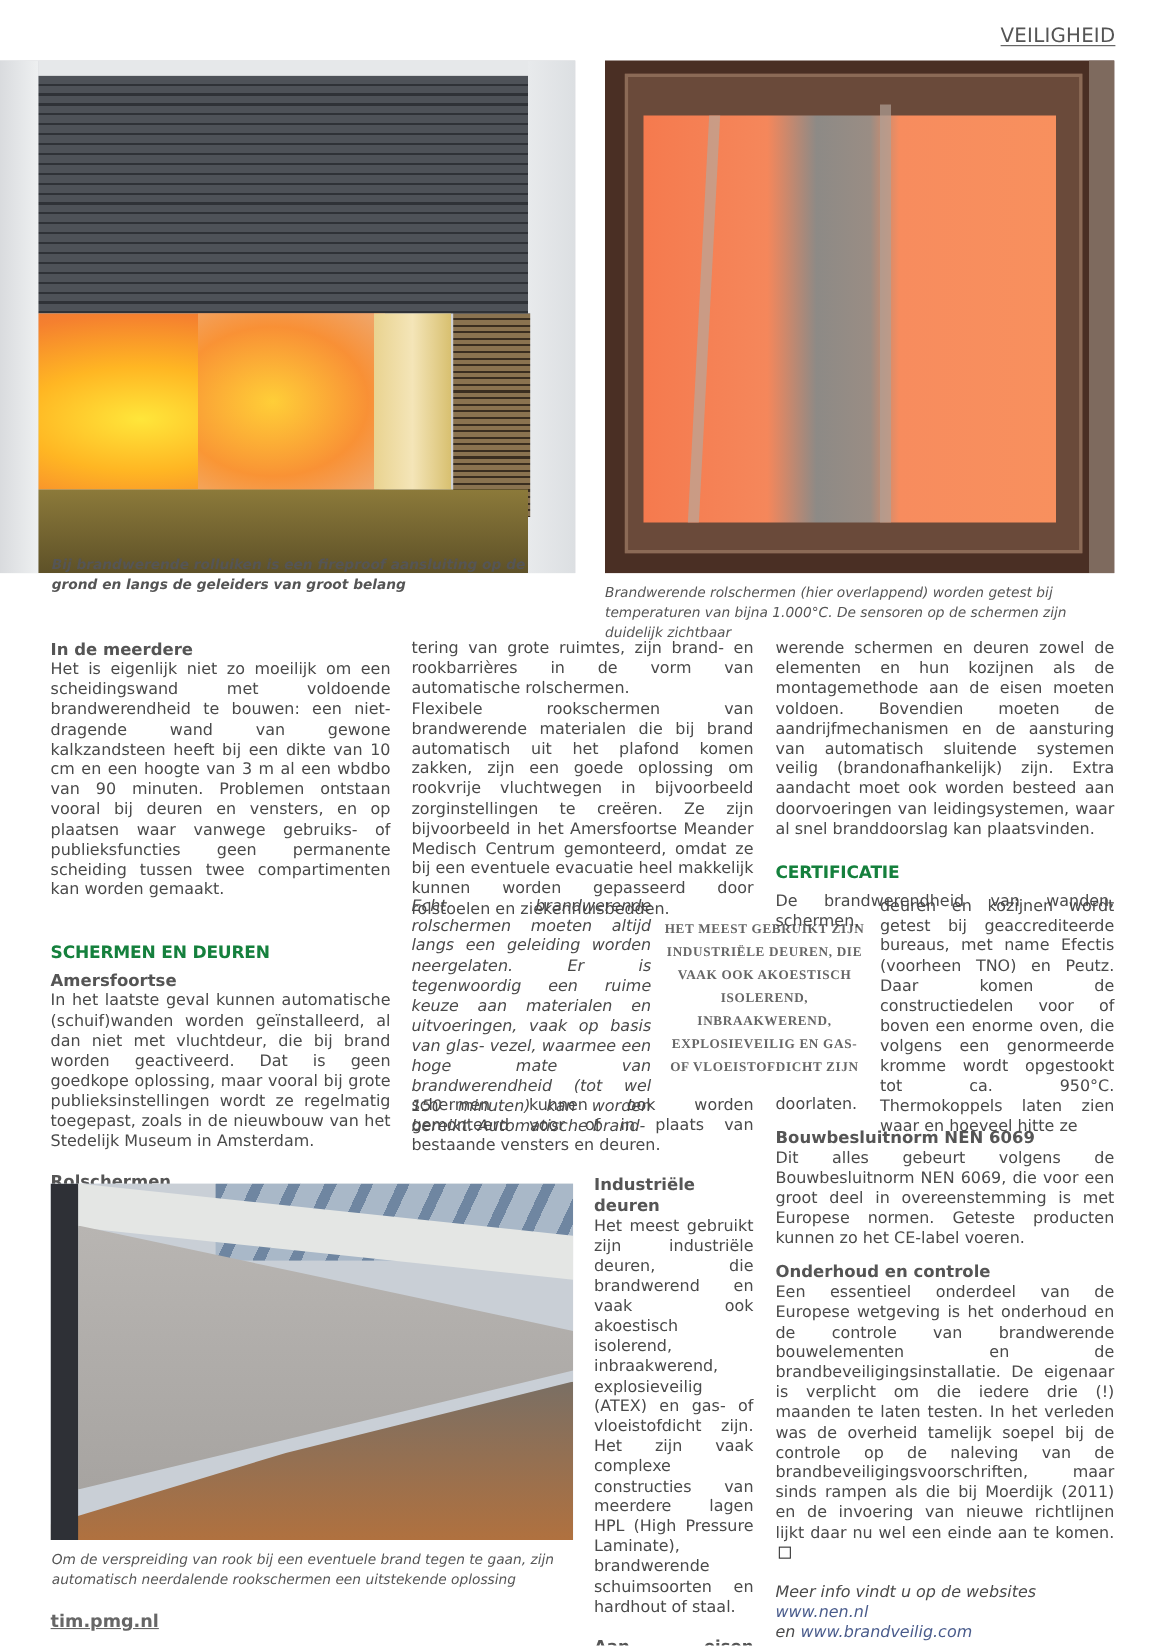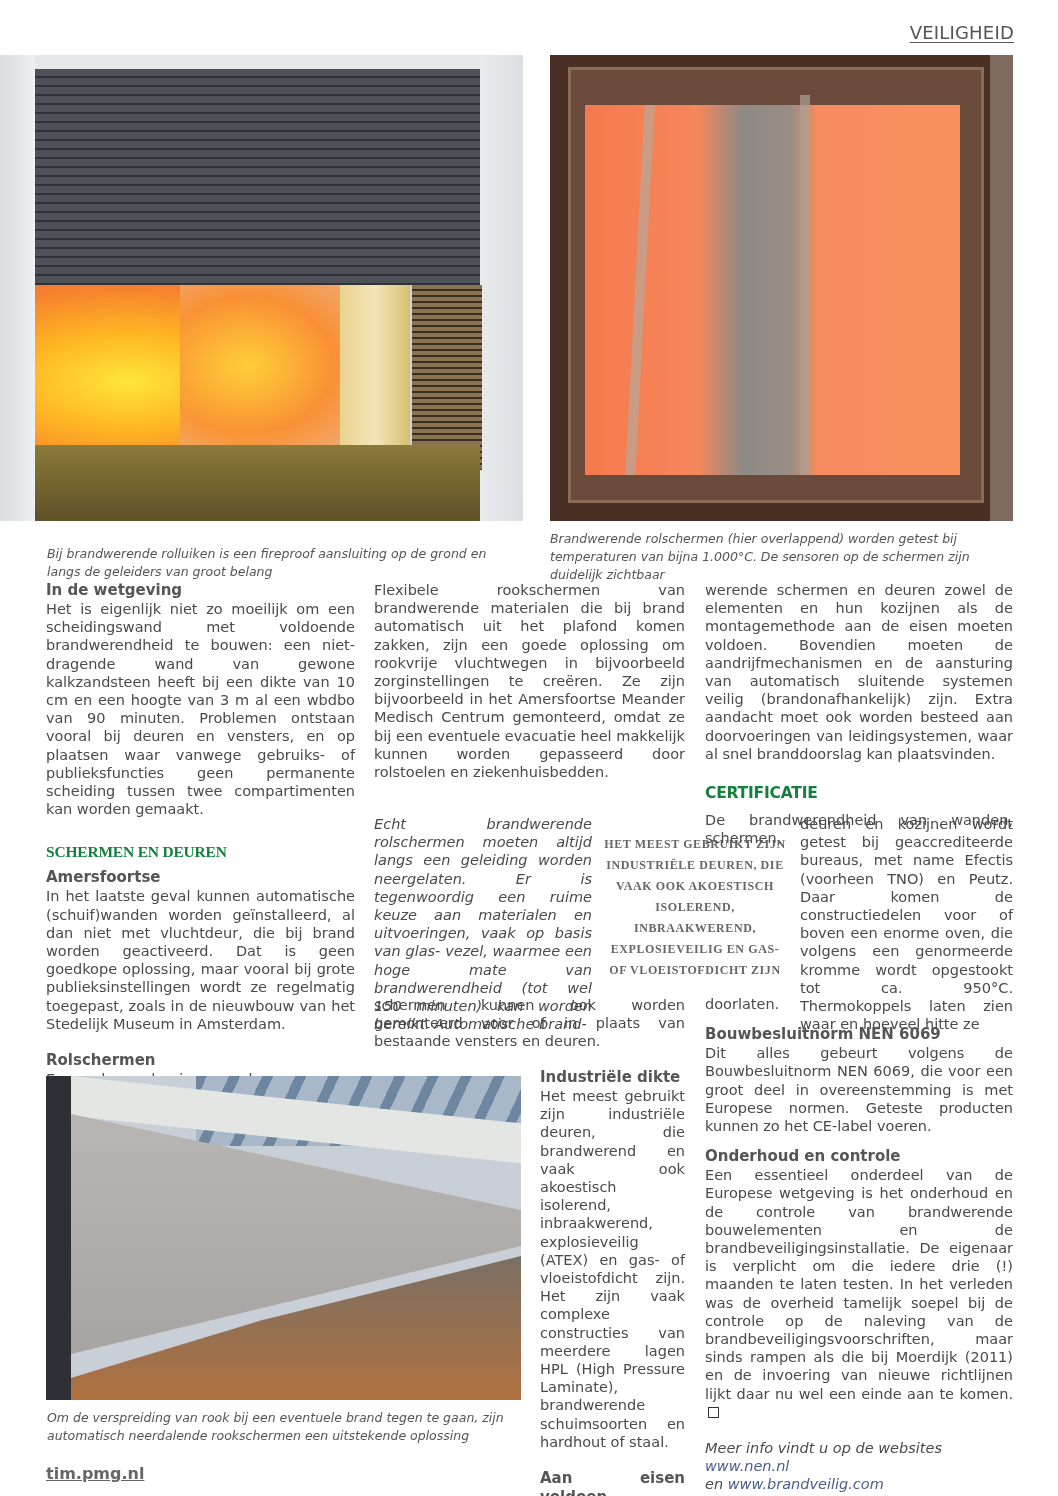--- a/index.html
+++ b/index.html
@@ -53,44 +53,45 @@
   <div class="abs wall-l"></div>
   <div class="abs wall-r"></div>
   <div class="abs lintel"></div>
   <div class="abs shutter"></div>
   <div class="abs fire"></div>
   <div class="abs fire2"></div>
   <div class="abs doorway"></div>
   <div class="abs side-door"></div>
   <div class="abs floor"></div>
 </div>
-<div class="abs caption" style="left:47px; top:545px; width:470px;">Bij brandwerende rolluiken is een fireproof aansluiting op de grond en langs de geleiders van groot belang</div>
+<div class="abs caption" style="left:47px; top:504px; width:470px;font-weight:bold;">Bij brandwerende rolluiken is een fireproof aansluiting op de grond en langs de geleiders van groot belang</div>
 
 <div class="abs photo" id="photo2">
   <div class="abs frame"></div>
   <div class="abs screen"></div>
   <div class="abs seam1"></div>
   <div class="abs seam2"></div>
   <div class="abs rightbar"></div>
 </div>
 <div class="abs caption" style="left:550px; top:530px; width:470px;">Brandwerende rolschermen (hier overlappend) worden getest bij temperaturen van bijna 1.000°C. De sensoren op de schermen zijn duidelijk zichtbaar</div>
 
 <div class="abs col" style="left:46px; top:581px; width:309px;">
-  <p class="h-sub">In de wetgeving</p>
+  <p class="h-sub">In de meerdere</p>
   <p>Het is eigenlijk niet zo moeilijk om een scheidingswand met voldoende brandwerendheid te bouwen: een niet-dragende wand van gewone kalkzandsteen heeft bij een dikte van 10 cm en een hoogte van 3 m al een wbdbo van 90 minuten. Problemen ontstaan vooral bij deuren en vensters, en op plaatsen waar vanwege gebruiks- of publieksfuncties geen permanente scheiding tussen twee compartimenten kan worden gemaakt.</p>
   <p style="height:18px;"></p>
-  <p class="h-sec" style="margin-top:6px;font-family:Liberation Serif, serif;">SCHERMEN EN DEUREN</p>
+  <p class="h-sec" style="margin-top:20px;">SCHERMEN EN DEUREN</p>
   <p class="h-sub" style="margin-top:6px;">Amersfoortse</p>
   <p>In het laatste geval kunnen automatische (schuif)wanden worden geïnstalleerd, al dan niet met vluchtdeur, die bij brand worden geactiveerd. Dat is geen goedkope oplossing, maar vooral bij grote publieksinstellingen wordt ze regelmatig toegepast, zoals in de nieuwbouw van het Stedelijk Museum in Amsterdam.</p>
   <p style="height:18px;"></p>
   <p class="h-sub">Rolschermen</p>
   <p style="text-align:left;">Een andere oplossing voor de compartimen-</p>
 </div>
 
 <div class="abs col" style="left:374px; top:581px; width:311px;">
+  <p>tering van grote ruimtes, zijn brand- en rookbarrières in de vorm van automatische rolschermen.</p>
   <p>Flexibele rookschermen van brandwerende materialen die bij brand automatisch uit het plafond komen zakken, zijn een goede oplossing om rookvrije vluchtwegen in bijvoorbeeld zorginstellingen te creëren. Ze zijn bijvoorbeeld in het Amersfoortse Meander Medisch Centrum gemonteerd, omdat ze bij een eventuele evacuatie heel makkelijk kunnen worden gepasseerd door rolstoelen en ziekenhuisbedden.</p>
 </div>
 <div class="abs col" style="left:374px; top:815px; width:218px;font-style:italic;">
   <p>Echt brandwerende rolschermen moeten altijd langs een geleiding worden neergelaten. Er is tegenwoordig een ruime keuze aan materialen en uitvoeringen, vaak op basis van glas- vezel, waarmee een hoge mate van brandwerendheid (tot wel 150 minuten) kan worden bereikt. Automatische brand-</p>
 </div>
 <div class="abs col" style="left:374px; top:996px; width:311px;">
   <p>schermen kunnen ook worden gemonteerd voor of in plaats van bestaande vensters en deuren.</p>
 </div>
 
 <div class="abs quote" style="left:600px; top:834px; width:190px;">Het meest gebruikt zijn industriële deuren, die vaak ook akoestisch isolerend, inbraakwerend, explosieveilig en gas- of vloeistofdicht zijn</div>
@@ -119,21 +120,21 @@
 <div class="abs photo" id="photo3">
   <div class="abs hall"></div>
   <div class="abs truss"></div>
   <div class="abs beam"></div>
   <div class="abs curtain"></div>
   <div class="abs post"></div>
 </div>
 <div class="abs caption" style="left:47px; top:1409px; width:480px;">Om de verspreiding van rook bij een eventuele brand tegen te gaan, zijn automatisch neerdalende rookschermen een uitstekende oplossing</div>
 
 <div class="abs col" style="left:540px; top:1068px; width:145px;">
-  <p class="h-sub">Industriële dikte</p>
+  <p class="h-sub">Industriële deuren</p>
   <p>Het meest gebruikt zijn industriële deuren, die brandwerend en vaak ook akoestisch isolerend, inbraakwerend, explosieveilig (ATEX) en gas- of vloeistofdicht zijn. Het zijn vaak complexe constructies van meerdere lagen HPL (High Pressure Laminate), brandwerende schuimsoorten en hardhout of staal.</p>
   <p style="height:18px;"></p>
   <p class="h-sub">Aan eisen voldoen</p>
 
 </div>
 
 <div class="abs footer-left">tim.pmg.nl</div>
 <div class="abs footer-right">
   <span>Total Industrial Maintenance 1 • Februari 2015</span>
   <span class="page-num">19</span>

